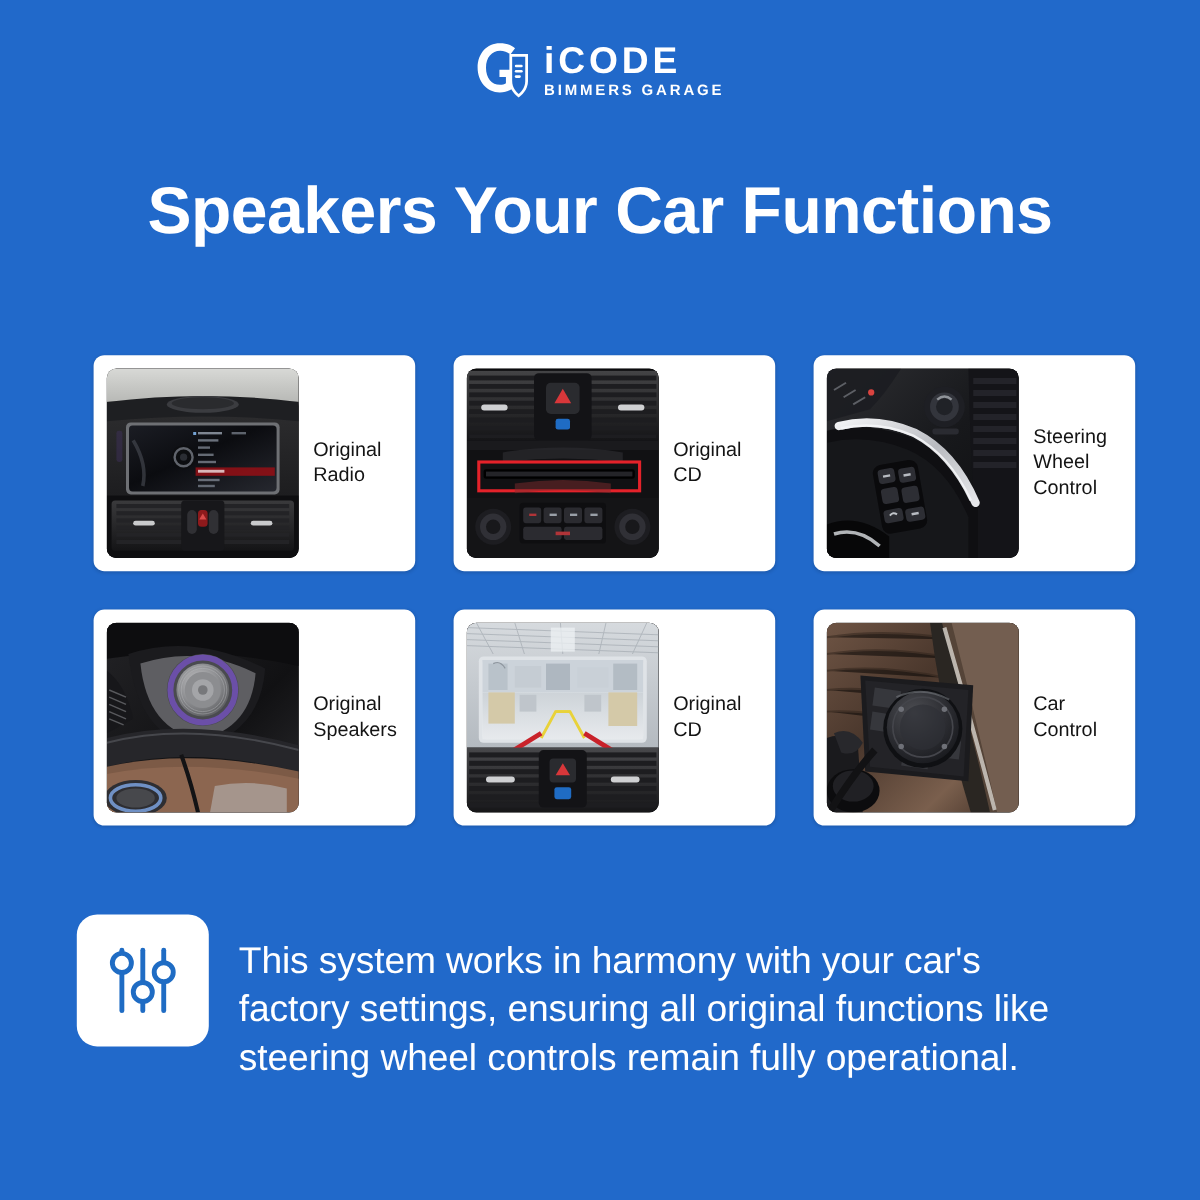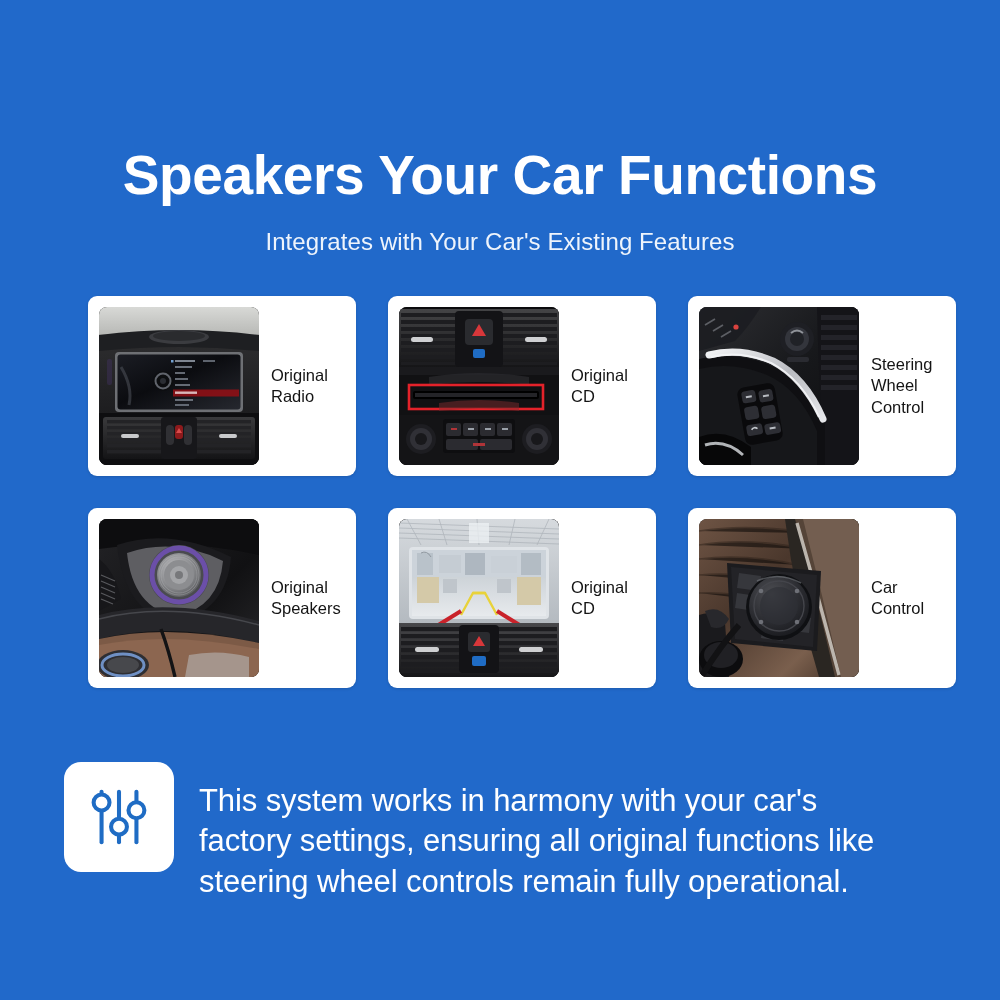--- a/index.html
+++ b/index.html
@@ -57,21 +57,21 @@
     text-align: center;
     color: #eef4fc;
     font-size: 24px;
     font-weight: 400;
     letter-spacing: 0.1px;
   }
 
   
   .grid {
     position: absolute;
-    top: 296px; left: 88px;
+    top: 296px; left: 78px;
     width: 844px;
     display: grid;
     grid-template-columns: repeat(3, 268px);
     column-gap: 20px;
     row-gap: 44px;
     gap: 32px;
   }
   .card {
     height: 180px;
     background: #ffffff;
@@ -127,23 +127,38 @@
     padding-top: 0px;
     max-width: 700px;
     margin-top: 19px;
   }
 </style>
 </head>
 <body>
 
 <div class="page">
 
+  <div class="logo-wrap">
+    <span class="logo-mark">
+      <svg viewBox="0 0 46 50" xmlns="http://www.w3.org/2000/svg">
+        <path d="M20.5 2 C9.8 2 2 10.5 2 22.2 C2 33.9 9.8 43 20.5 43 C25.6 43 29.4 41.3 32 38.9 L32 24.2 L20.2 24.2 L20.2 30.2 L25.6 30.2 L25.6 35.3 C24.3 36.2 22.6 36.7 20.7 36.7 C13.8 36.7 9 31.1 9 22.4 C9 13.8 13.9 8.2 20.8 8.2 C24.2 8.2 27 9.4 29.3 11.5 L33.2 6.3 C30 3.4 25.8 2 20.5 2 Z" fill="#ffffff"></path>
+        <path d="M28.5 11 L44 11 L44 33.5 C44 41 38.5 45.6 36.2 47.2 C33.9 45.6 28.5 41 28.5 33.5 Z" fill="#ffffff"></path>
+        <path d="M30.8 13.3 L41.7 13.3 L41.7 33.4 C41.7 39.3 37.9 43 36.2 44.3 C34.6 43 30.8 39.3 30.8 33.4 Z" fill="#2169ca"></path>
+        <rect x="33" y="20" width="6.6" height="2.1" rx="1.05" fill="#ffffff"></rect>
+        <rect x="33" y="24.4" width="6.6" height="2.1" rx="1.05" fill="#ffffff"></rect>
+        <rect x="33" y="28.8" width="5" height="2.1" rx="1.05" fill="#ffffff"></rect>
+      </svg>
+    </span>
+    <span class="logo-text">
+      <span class="logo-title">iCODE</span>
+      <span class="logo-sub">BIMMERS GARAGE</span>
+    </span>
+  </div>
 
   <h1 class="headline">Speakers Your Car Functions</h1>
-  <p class="subhead">Integrates with Your Car's Existing Features</p>
 
   <div class="grid">
 
     <div class="card">
       <div class="thumb">
         <svg viewBox="0 0 160 158" preserveAspectRatio="none" xmlns="http://www.w3.org/2000/svg">
           <defs>
             <linearGradient id="c1bg" x1="0" y1="0" x2="0" y2="1">
               <stop offset="0" stop-color="#d8d9d6"></stop>
                 <stop offset="0.17" stop-color="#b9bab7"></stop>

